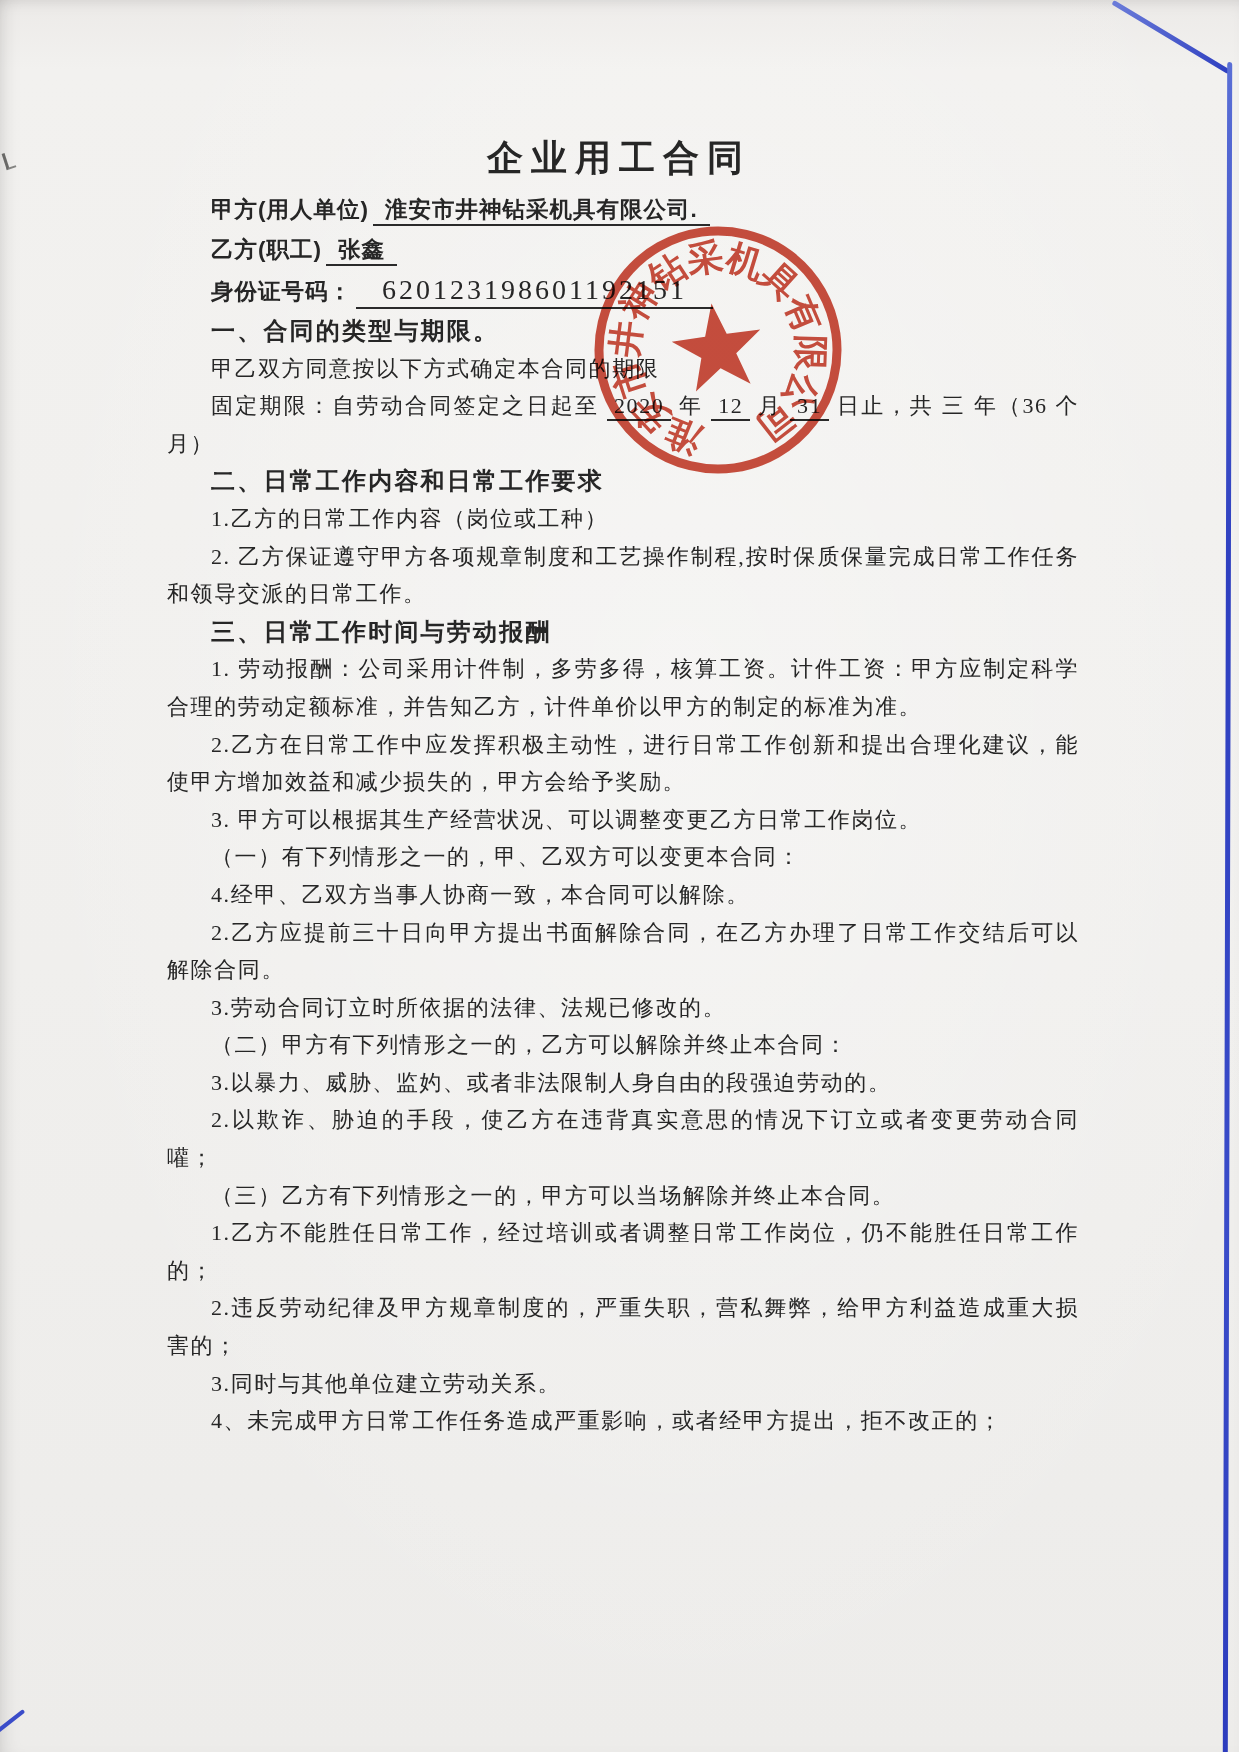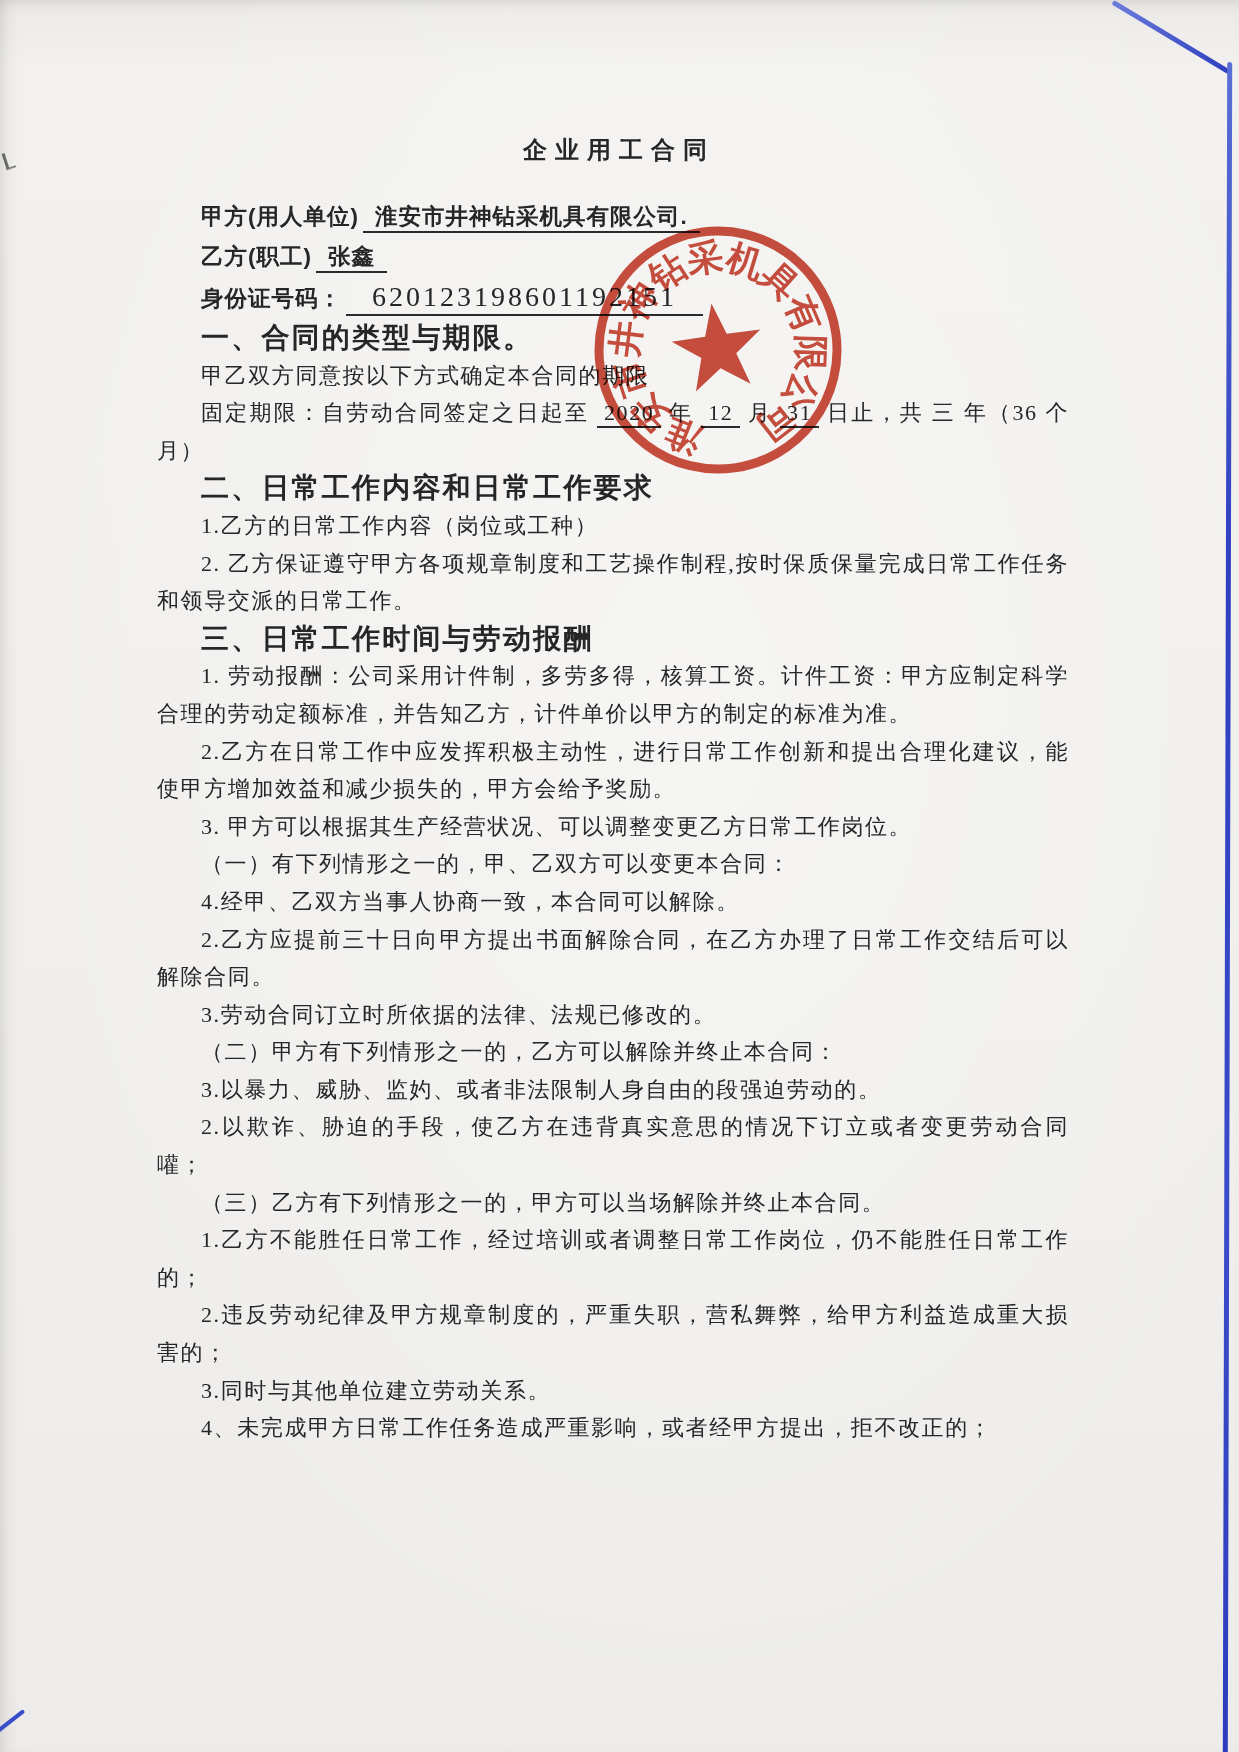--- a/index.html
+++ b/index.html
@@ -10,38 +10,38 @@
       radial-gradient(ellipse at 55% 40%, rgba(255,255,255,.35), rgba(0,0,0,0) 70%),
       linear-gradient(180deg,#eceae8 0%,#f2f1ef 4%,#f0efed 55%,#edecea 100%);
     overflow:hidden;
     box-shadow:inset 14px 0 22px -16px rgba(0,0,0,.18), inset 0 10px 18px -12px rgba(0,0,0,.15);
     font-family:"Liberation Serif","DejaVu Serif",serif;
     color:#262626;
   }
   .title{
     position:absolute;top:134px;left:163px;width:912px;
     margin:0;text-align:center;
-    font-size:24px;font-weight:700;letter-spacing:8px;
+    font-size:36px;font-weight:700;letter-spacing:8px;
     font-family:"Liberation Serif","DejaVu Serif",serif;
   }
-  .content{position:absolute;top:190px;left:157px;width:912px;margin-top:7px;}
+  .content{position:absolute;top:190px;left:167px;width:912px;}
   .content p{margin:0;line-height:37.6px;font-size:22px;letter-spacing:1.6px;text-align:justify;}
   p.field{
     line-height:40px;font-size:22.5px;letter-spacing:1px;
     font-family:"Liberation Sans","DejaVu Sans",sans-serif;font-weight:600;
     text-indent:0;padding-left:44px;text-align:left;
   }
   .fvalue{border-bottom:2px solid #2a2a2a;padding:0 12px 2px;margin-left:4px;}
   .fvalue.digits{
     font-family:"Liberation Serif","DejaVu Serif",serif;font-weight:400;
     font-size:28px;letter-spacing:3px;padding:0 26px 2px;
   }
   p.heading{
     font-family:"Liberation Sans","DejaVu Sans",sans-serif;font-weight:700;
-    text-indent:44px;letter-spacing:2.2px;font-size:28px;
+    text-indent:44px;letter-spacing:2.2px;font-size:24px;
   }
   p.para{text-indent:44px;}
   .useg{border-bottom:2px solid #2a2a2a;padding:0 7px 1px;}
   .stamp{
     position:absolute;left:578px;top:210px;width:280px;height:280px;
     mix-blend-mode:multiply;opacity:.92;pointer-events:none;
   }
   
   .edge-blue-right{
     position:absolute;top:62px;bottom:-4px;right:9px;width:5px;border-radius:3px;

